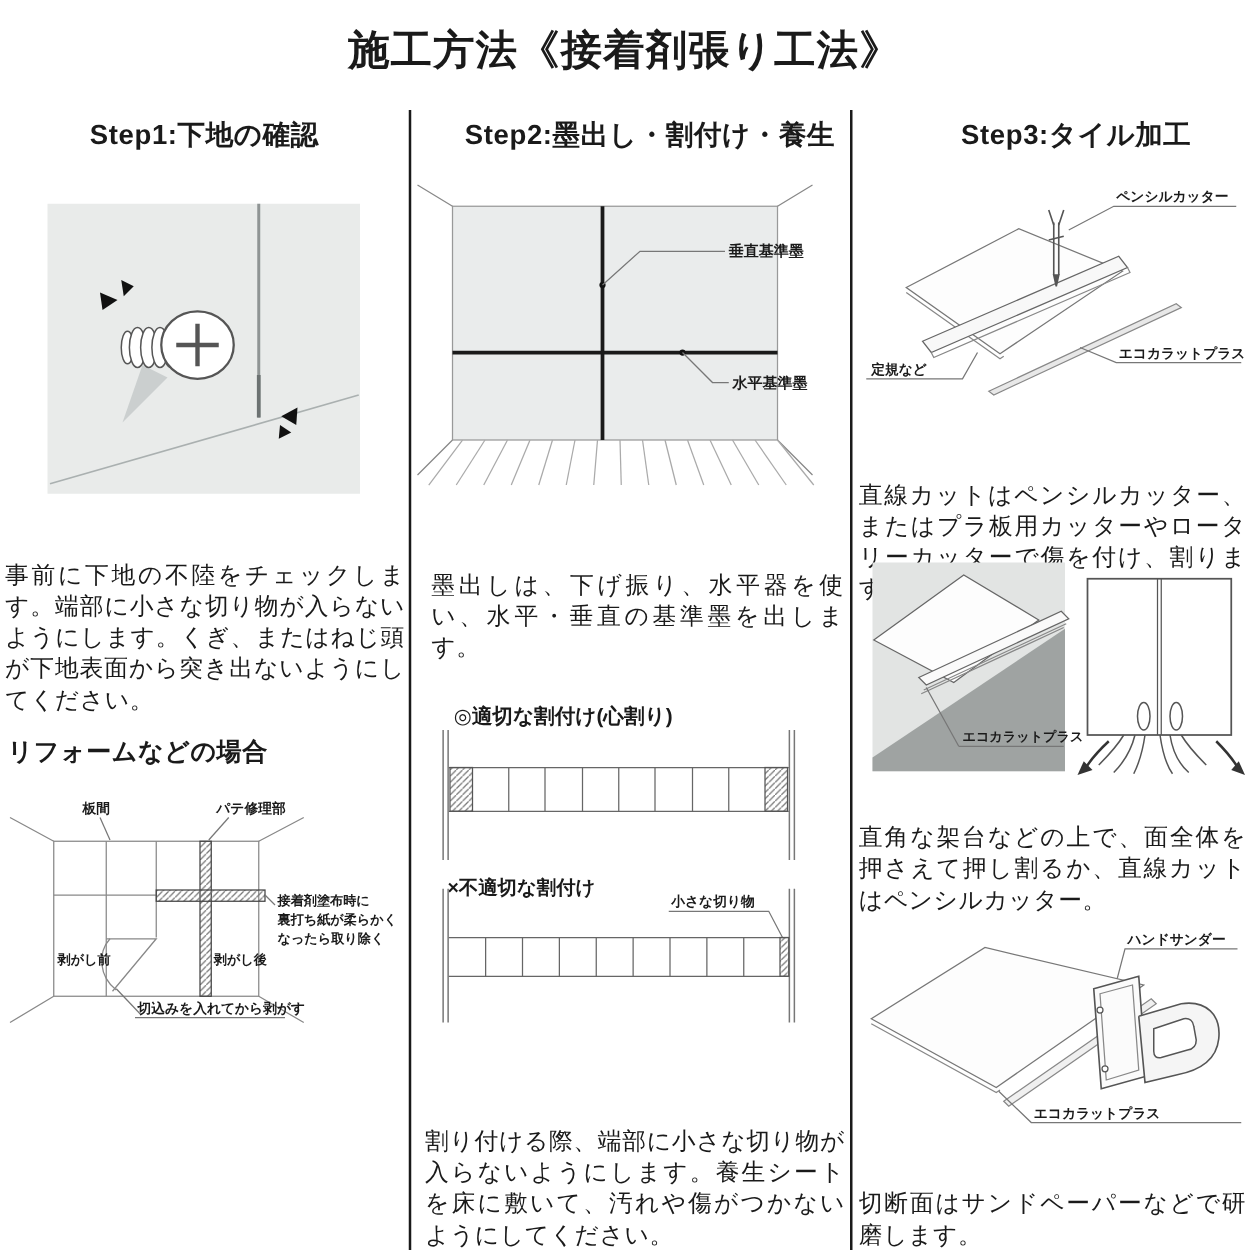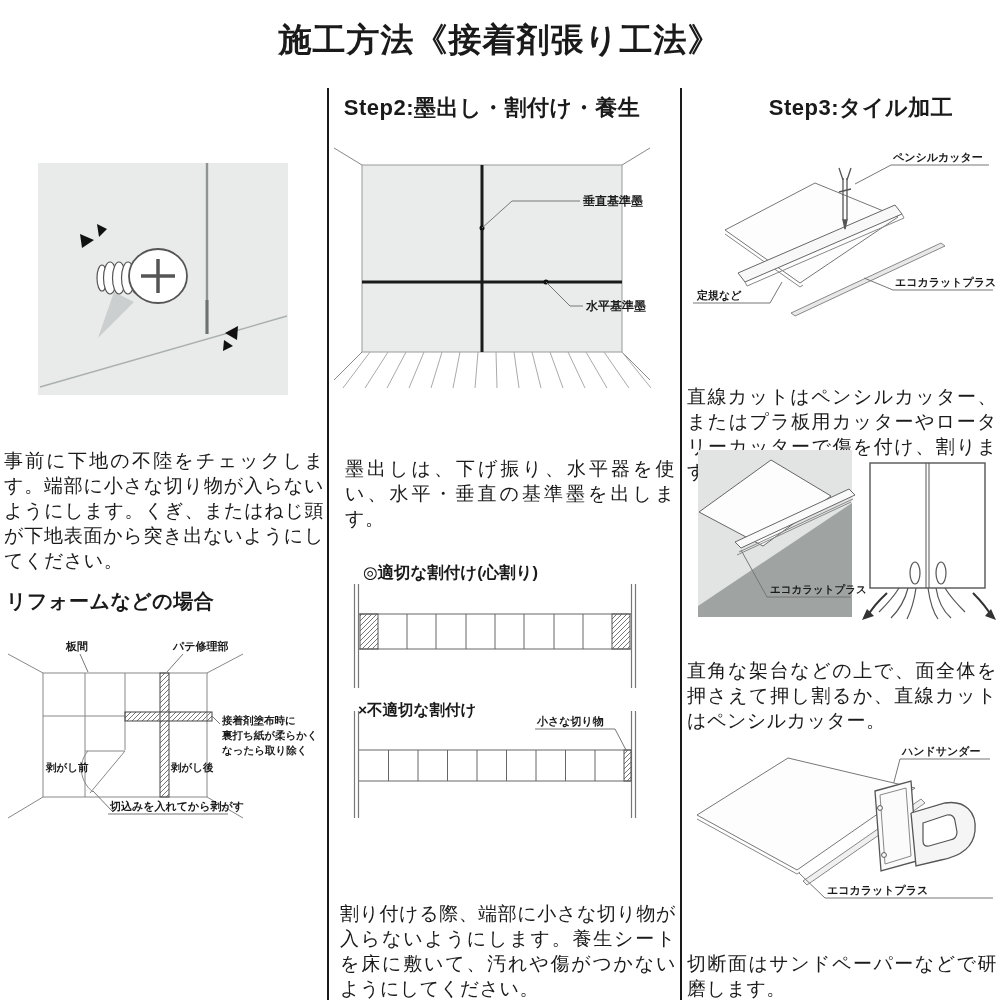--- a/index.html
+++ b/index.html
@@ -10,21 +10,21 @@
   .title{
     position:absolute;top:18px;left:0;width:1000px;margin:0;text-align:center;
     font-size:33px;font-weight:bold;letter-spacing:1px;
   }
   .divider{position:absolute;top:88px;width:2px;height:912px;background:#1a1a1a;}
   .d1{left:327px;} .d2{left:680px;}
   .col-header{
     position:absolute;top:93px;font-size:22px;font-weight:bold;text-align:center;
     letter-spacing:0.5px;white-space:nowrap;
   }
-  .h1{left:0;width:327px;} .h2{left:316px;width:352px;} .h3{left:682px;width:358px;}
+  .h1{left:0;width:327px;} .h2{left:344px;width:352px;} .h3{left:682px;width:358px;}
   .body-text{
     position:absolute;font-size:19px;line-height:25px;letter-spacing:0.5px;
     text-align:justify;
     margin-top:36px;
   }
   .sub-heading{position:absolute;font-size:20px;font-weight:bold;letter-spacing:0.5px;}
   svg{position:absolute;overflow:visible;}
   svg text{font-family:"Liberation Sans","DejaVu Sans",sans-serif;fill:#1a1a1a;}
   .lbl{font-size:11px;font-weight:bold;}
   .lbl-s{font-size:10.5px;font-weight:bold;}
@@ -38,20 +38,21 @@
 </head>
 <body>
 
 <div class="page">
 
   <h1 class="title">施工方法《接着剤張り工法》</h1>
 
   <div class="divider d1"></div>
   <div class="divider d2"></div>
 
+  <div class="col-header h1">Step1:下地の確認</div>
   <div class="col-header h2">Step2:墨出し・割付け・養生</div>
   <div class="col-header h3">Step3:タイル加工</div>
 
   <svg style="left:0;top:150px" width="325" height="262" viewBox="0 0 325 262">
     <rect x="38" y="13" width="250" height="232" fill="#e9ebea"></rect>
     <g>
       <path d="M207,13 L207,184" stroke="#8f9494" stroke-width="2.4" fill="none"></path>
       <path d="M40,237 L287,166" stroke="#aab0b0" stroke-width="1.4" fill="none"></path>
       <path d="M207,150 L207,184" stroke="#6c7272" stroke-width="3" fill="none"></path>
     </g>

